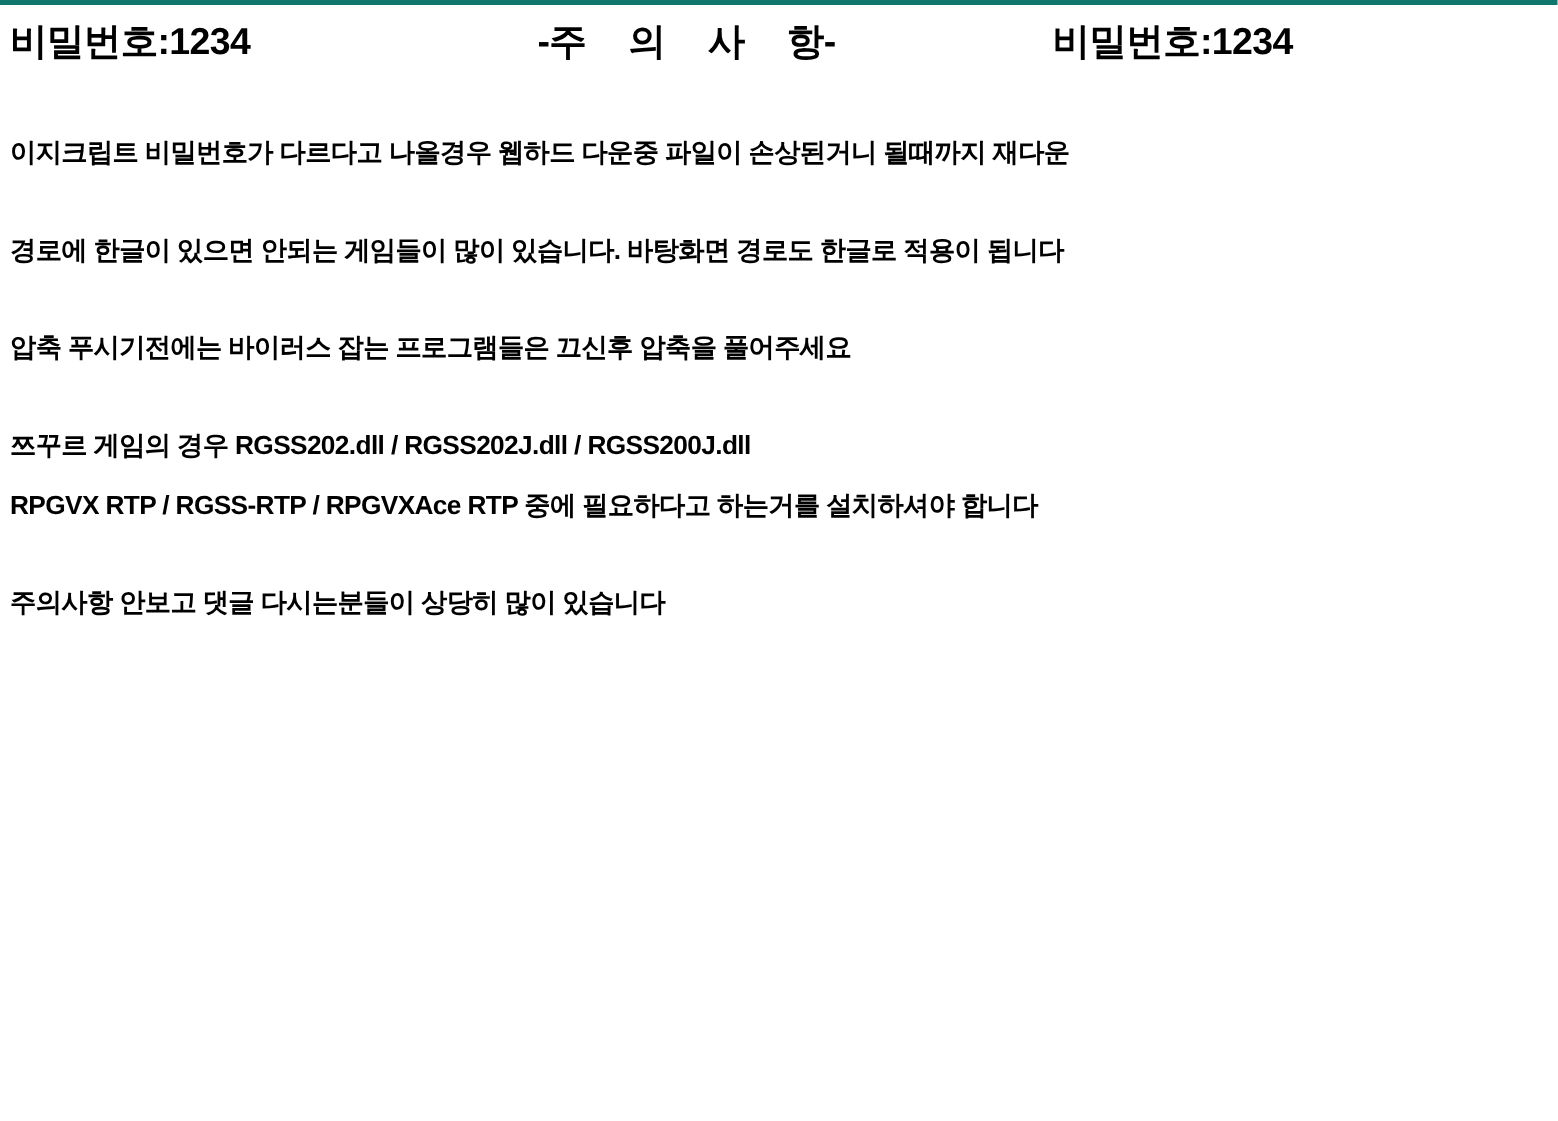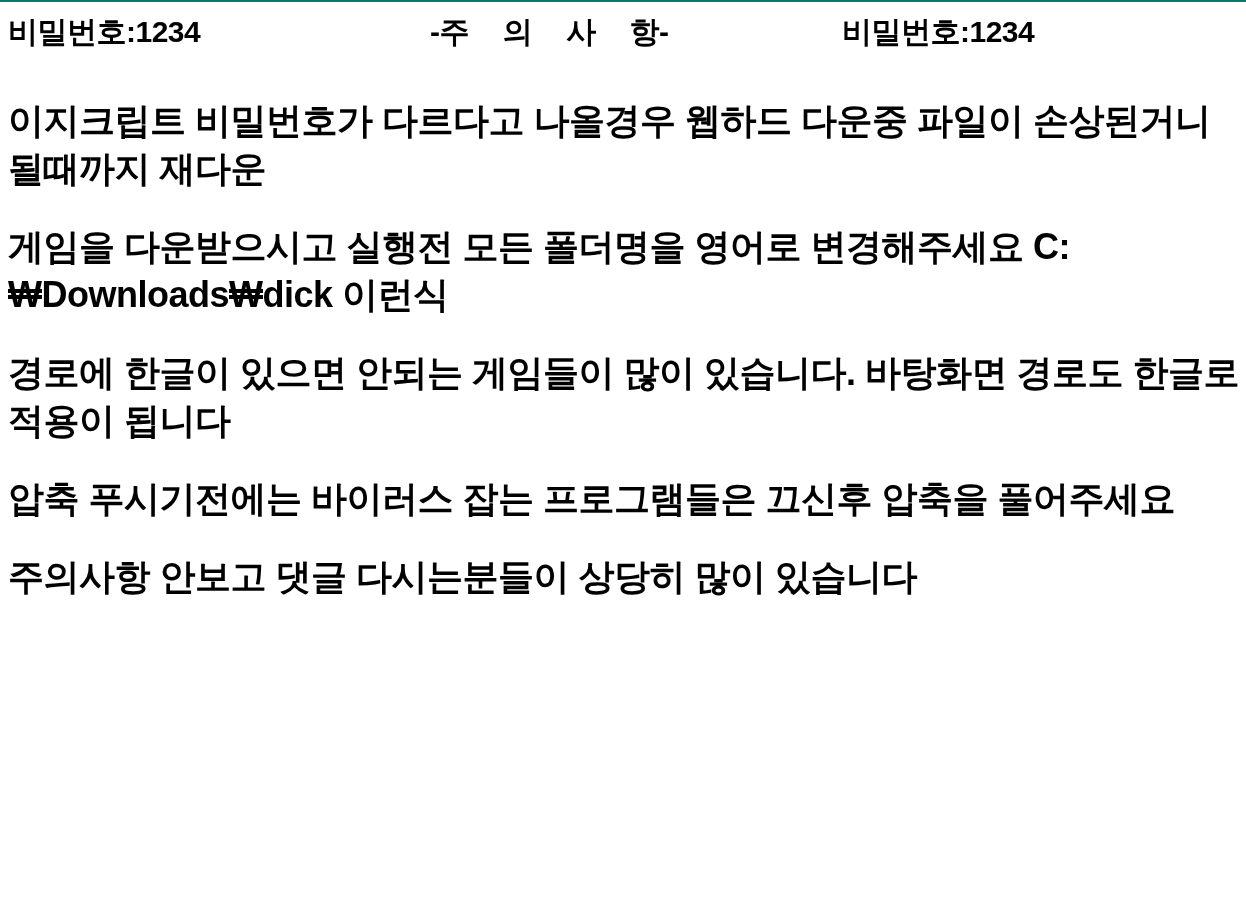--- a/index.html
+++ b/index.html
@@ -15,21 +15,21 @@
     font-weight: 700;
     color: #000000;
     -webkit-font-smoothing: antialiased;
   }
   .page {
     position: relative;
     width: 1246px;
     height: 897px;
     box-sizing: border-box;
     padding: 10px 6px 0 8px;
-    border-top: 2px solid #0f766e;
+    border-top: 4px solid #0f766e;
   }
   .notice-header {
     position: relative;
     height: 42px;
     font-size: 30px;
     line-height: 40px;
     letter-spacing: -0.5px;
     margin-bottom: 43px;
     white-space: nowrap;
   }
@@ -43,46 +43,47 @@
     left: 422px;
     top: 0;
     word-spacing: 26px;
   }
   .notice-header .pw-right {
     position: absolute;
     left: 834px;
     top: 0;
   }
   .notice-line {
-    font-size: 36px;
+    font-size: 21px;
     line-height: 48px;
     letter-spacing: -0.5px;
     margin: 0 0 30px 0;
     white-space: pre-line;
   }
 </style>
 </head>
 <body>
 
 <div class="page">
 
   <div class="notice-header">
     <span class="pw-left">비밀번호:1234</span>
     <span class="title">-주 의 사 항-</span>
     <span class="pw-right">비밀번호:1234</span>
   </div>
 
   <p class="notice-line">이지크립트 비밀번호가 다르다고 나올경우 웹하드 다운중 파일이 손상된거니 될때까지 재다운</p>
 
 
-  <p class="notice-line">게임을 다운받으시고 실행전 모든 폴더명을 영어로 변경해주세요 C:₩Downloads₩dick 이런식</p>
 
   <p class="notice-line">경로에 한글이 있으면 안되는 게임들이 많이 있습니다. 바탕화면 경로도 한글로 적용이 됩니다</p>
 
 
   <p class="notice-line">압축 푸시기전에는 바이러스 잡는 프로그램들은 끄신후 압축을 풀어주세요</p>
 
 
 
+  <p class="notice-line">쯔꾸르 게임의 경우 RGSS202.dll / RGSS202J.dll / RGSS200J.dll
+RPGVX RTP /  RGSS-RTP  / RPGVXAce RTP 중에 필요하다고 하는거를 설치하셔야 합니다</p>
 
   <p class="notice-line">주의사항 안보고 댓글 다시는분들이 상당히 많이 있습니다</p>
 
 </div>
 
 </body></html>

